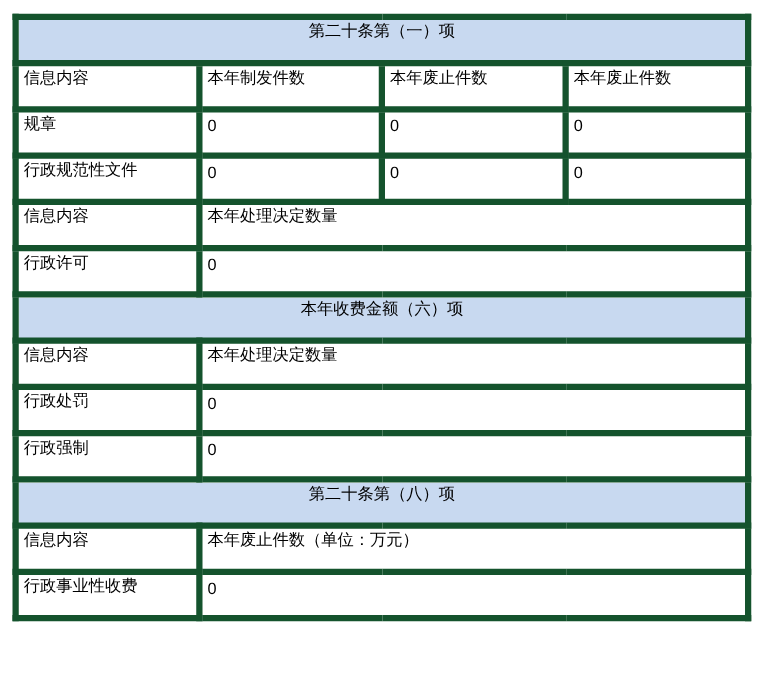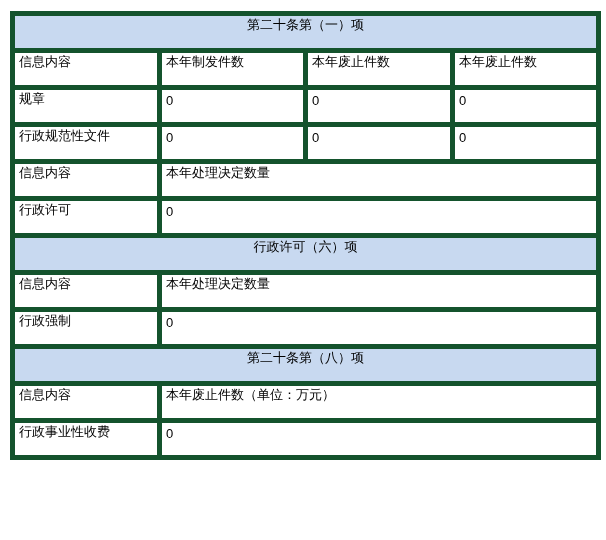--- a/index.html
+++ b/index.html
@@ -77,25 +77,29 @@
     <tr class="hdr-row">
       <td>信息内容</td>
       <td colspan="3">本年处理决定数量</td>
     </tr>
     <tr class="data-row">
       <td>行政许可</td>
       <td colspan="3">0</td>
     </tr>
 
     <tr class="band-row">
-      <td colspan="4">行政许可（六）项</td>
+      <td colspan="4">本年收费金额（六）项</td>
     </tr>
     <tr class="hdr-row">
       <td>信息内容</td>
       <td colspan="3">本年处理决定数量</td>
+    </tr>
+    <tr class="data-row">
+      <td>行政处罚</td>
+      <td colspan="3">0</td>
     </tr>
     <tr class="data-row">
       <td>行政强制</td>
       <td colspan="3">0</td>
     </tr>
 
     <tr class="band-row">
       <td colspan="4">第二十条第（八）项</td>
     </tr>
     <tr class="hdr-row">

